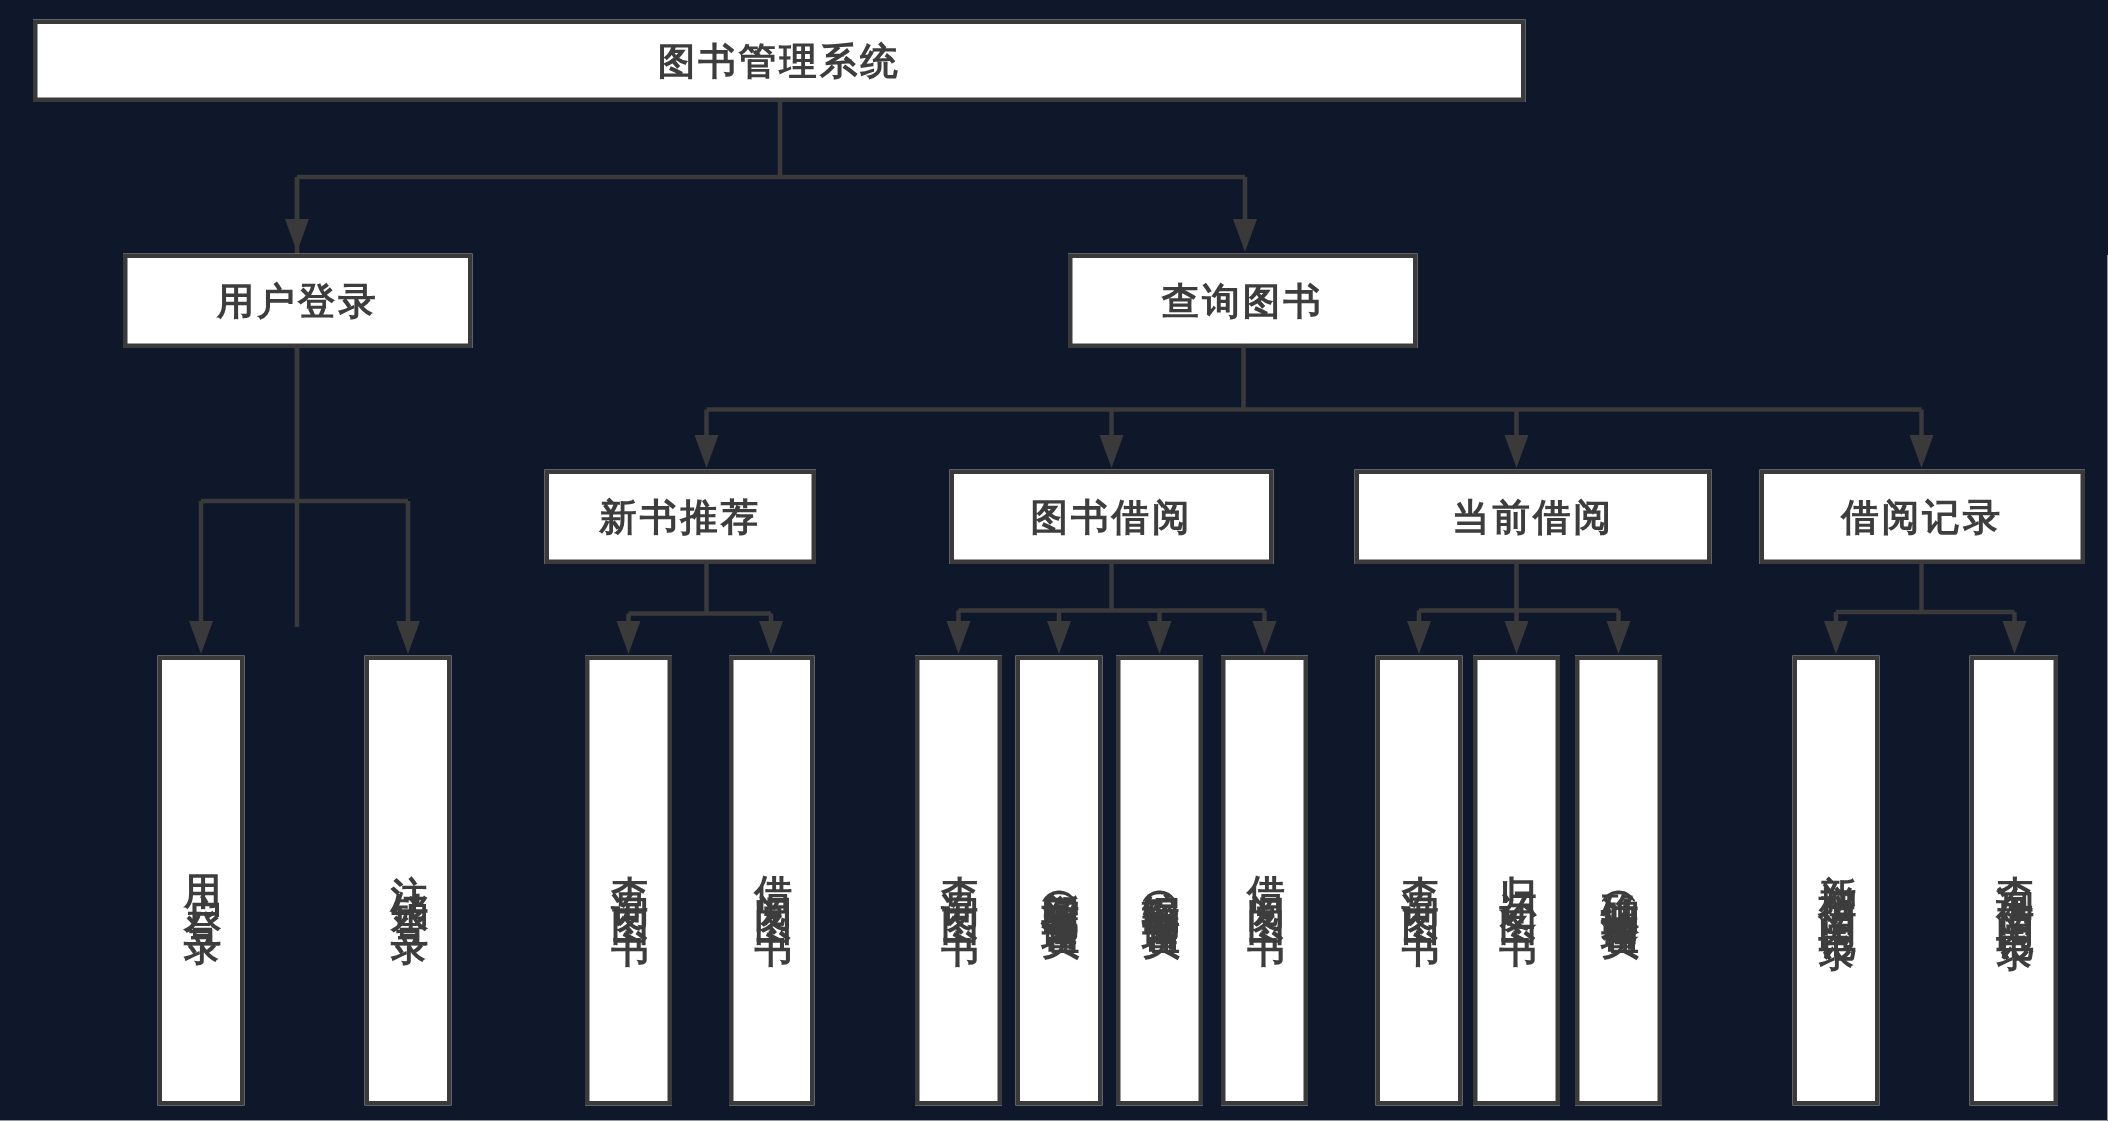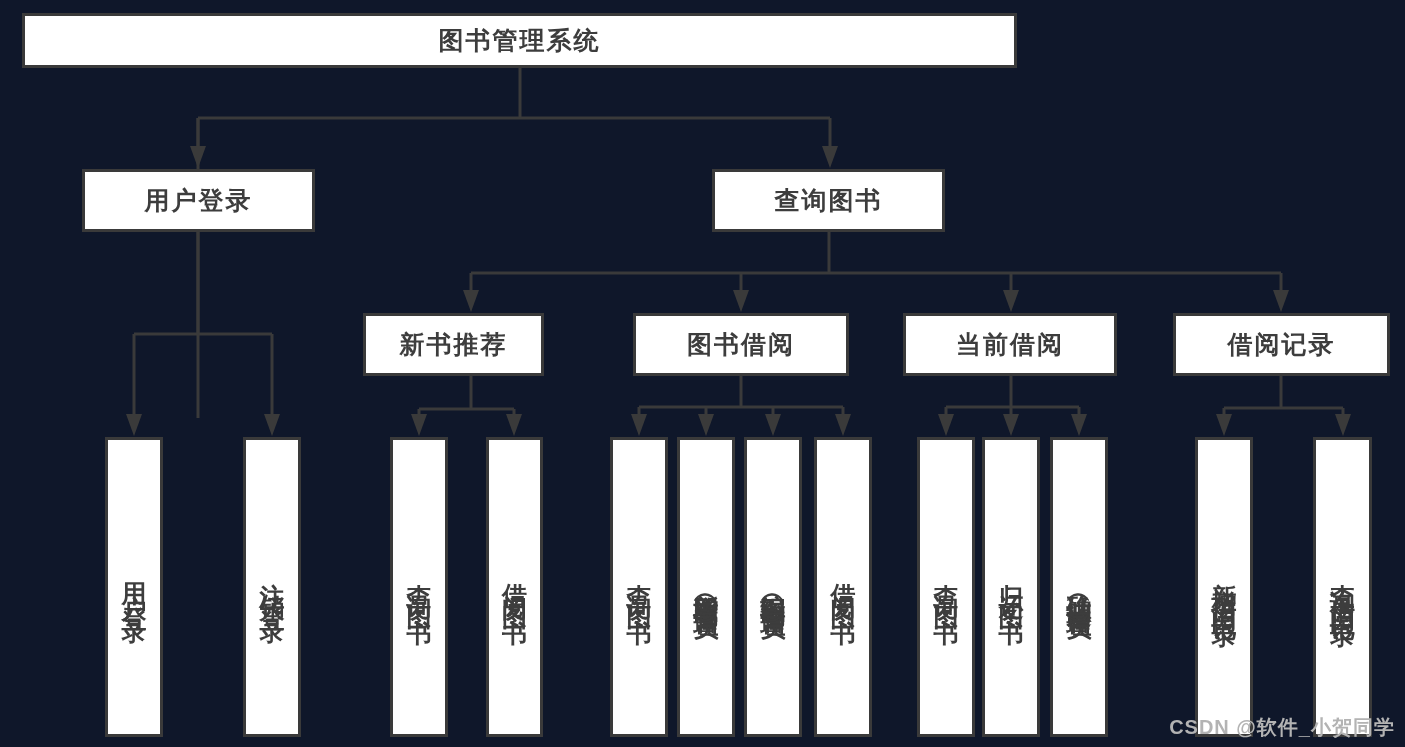--- a/index.html
+++ b/index.html
@@ -115,21 +115,21 @@
     </g>
   </svg>
 
   <div class="node" style="left:22px; top:13px; width:995px; height:55px;">图书管理系统</div>
 
   <div class="node" style="left:82px; top:169px; width:233px; height:63px;">用户登录</div>
   <div class="node" style="left:712px; top:169px; width:233px; height:63px;">查询图书</div>
 
   <div class="node" style="left:363px; top:313px; width:181px; height:63px;">新书推荐</div>
   <div class="node" style="left:633px; top:313px; width:216px; height:63px;">图书借阅</div>
-  <div class="node" style="left:903px; top:313px; width:214px; height:63px;">当前借阅</div>
+  <div class="node" style="left:903px; top:313px; width:238px; height:63px;">当前借阅</div>
   <div class="node" style="left:1173px; top:313px; width:217px; height:63px;">借阅记录</div>
 
   <div class="leaf" style="left:105px; width:58px;">
     <span class="vtext ls4">用户登录</span>
   </div>
   <div class="leaf" style="left:243px; width:58px;">
     <span class="vtext ls4">注销登录</span>
   </div>
 
   <div class="leaf" style="left:390px; width:58px;">
@@ -162,15 +162,14 @@
     <span class="vtext ls9">确认归还（管理员）</span>
   </div>
 
   <div class="leaf" style="left:1195px; width:58px;">
     <span class="vtext ls6">新增借阅记录</span>
   </div>
   <div class="leaf" style="left:1313px; width:59px;">
     <span class="vtext ls6">查询借阅记录</span>
   </div>
 
-  <div id="watermark">CSDN @软件_小贺同学</div>
 
 </div>
 
 </body></html>

